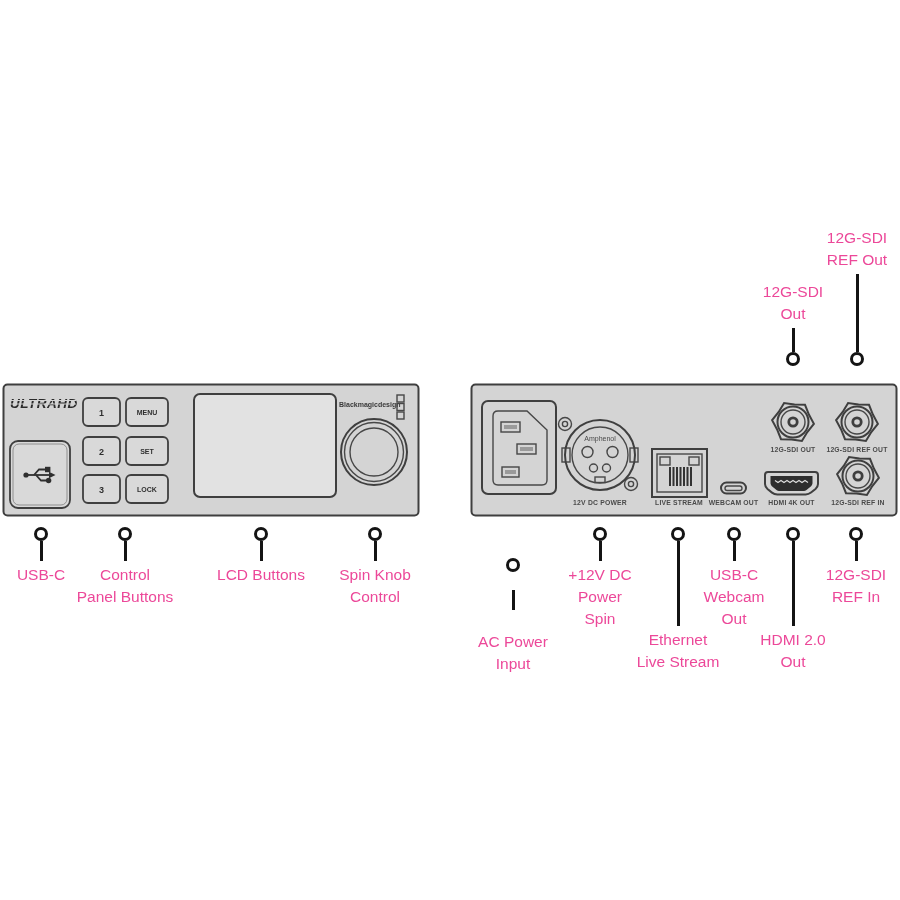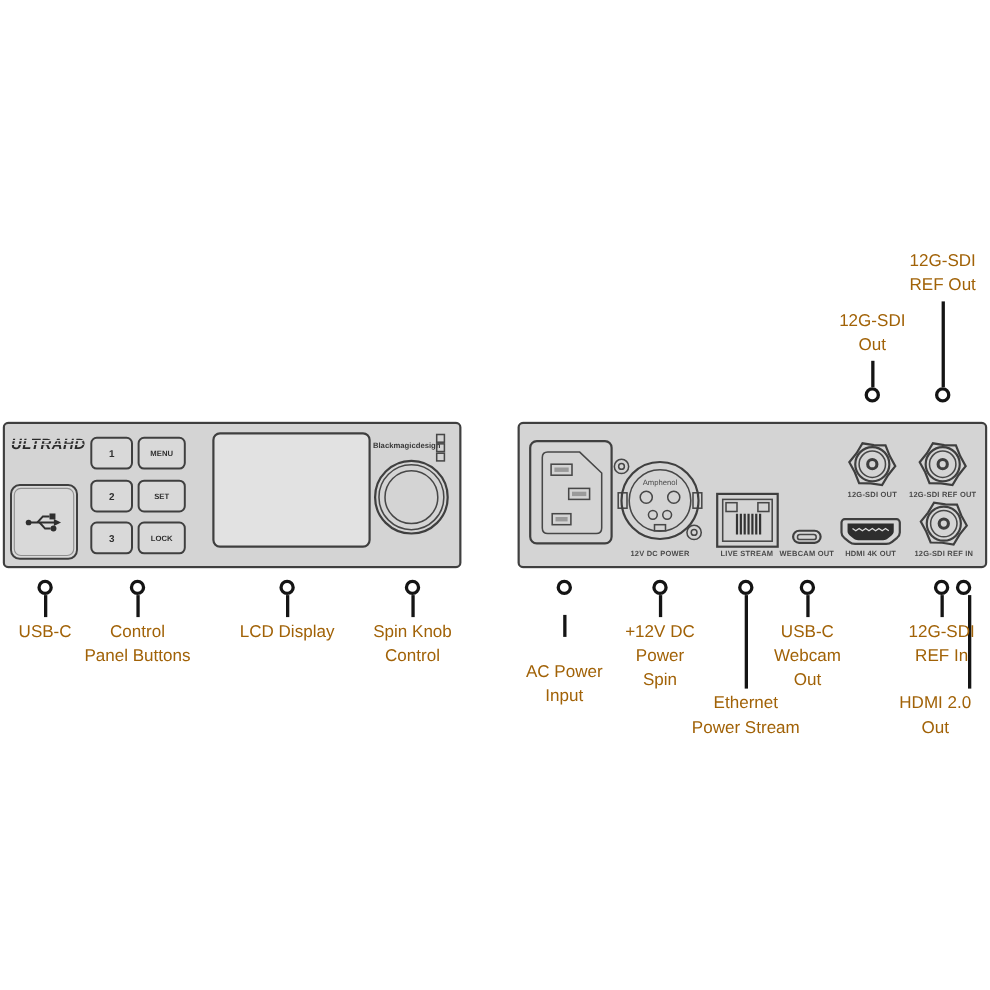--- a/index.html
+++ b/index.html
@@ -17,21 +17,21 @@
   svg .btn-label{font-size:7px;font-weight:bold;text-anchor:middle;fill:#2f2f2f;}
   svg .digit-label{font-size:9px;font-weight:bold;text-anchor:middle;fill:#2f2f2f;}
   svg .port-label{font-size:6.8px;font-weight:bold;text-anchor:middle;fill:#4a4a4a;letter-spacing:.2px;}
   svg .brand{font-size:13.5px;font-weight:bold;font-style:italic;letter-spacing:.5px;fill:#2a2a2a;}
   svg .maker{font-size:7px;font-weight:bold;fill:#3a3a3a;}
   svg .xlr-brand{font-size:7px;fill:#4a4a4a;text-anchor:middle;}
   .callout{position:absolute;width:140px;display:flex;flex-direction:column;align-items:center;}
   .callout .dot{width:8px;height:8px;border:3px solid #141414;border-radius:50%;background:#fff;flex:none;}
   .callout .line{width:3px;background:#141414;flex:none;}
   .callout .lbl{
-    font-size:15.5px;line-height:22px;color:#a16207;text-align:center;
+    font-size:15.5px;line-height:22px;color:#ec4899;text-align:center;
     white-space:pre-line;margin-top:3px;
   }
   .callout.top .lbl{margin-top:0;margin-bottom:3px;}
 </style>
 </head>
 <body>
 
 <div class="canvas">
 
   <svg class="panel" viewBox="0 0 418 134" style="left:2px;top:383px;width:418px;height:134px">
@@ -206,56 +206,56 @@
   </div>
   <div class="callout" style="left:55px;top:527px;">
     <div class="dot"></div>
     <div class="line" style="height:20px;"></div>
     <div class="lbl">Control
 Panel Buttons</div>
   </div>
   <div class="callout" style="left:191px;top:527px;">
     <div class="dot"></div>
     <div class="line" style="height:20px;"></div>
-    <div class="lbl">LCD Display</div>
+    <div class="lbl">LCD Buttons</div>
   </div>
   <div class="callout" style="left:305px;top:527px;justify-content:space-between;">
     <div class="dot"></div>
     <div class="line" style="height:20px;"></div>
     <div class="lbl">Spin Knob
 Control</div>
   </div>
 
-  <div class="callout" style="left:443px;top:527px;gap:18px;">
+  <div class="callout" style="left:443px;top:558px;gap:18px;">
     <div class="dot"></div>
     <div class="line" style="height:20px;"></div>
     <div class="lbl">AC Power
 Input</div>
   </div>
   <div class="callout" style="left:530px;top:527px;">
     <div class="dot"></div>
     <div class="line" style="height:20px;"></div>
     <div class="lbl">+12V DC
 Power
 Spin</div>
   </div>
   <div class="callout" style="left:608px;top:527px;">
     <div class="dot"></div>
     <div class="line" style="height:85px;"></div>
     <div class="lbl">Ethernet
-Power Stream</div>
+Live Stream</div>
   </div>
   <div class="callout" style="left:664px;top:527px;">
     <div class="dot"></div>
     <div class="line" style="height:20px;"></div>
     <div class="lbl">USB-C
 Webcam
 Out</div>
   </div>
-  <div class="callout" style="left:743px;top:527px;align-items:flex-end;">
+  <div class="callout" style="left:723px;top:527px;">
     <div class="dot"></div>
     <div class="line" style="height:85px;"></div>
     <div class="lbl">HDMI 2.0
 Out</div>
   </div>
   <div class="callout" style="left:786px;top:527px;">
     <div class="dot"></div>
     <div class="line" style="height:20px;"></div>
     <div class="lbl">12G-SDI
 REF In</div>

